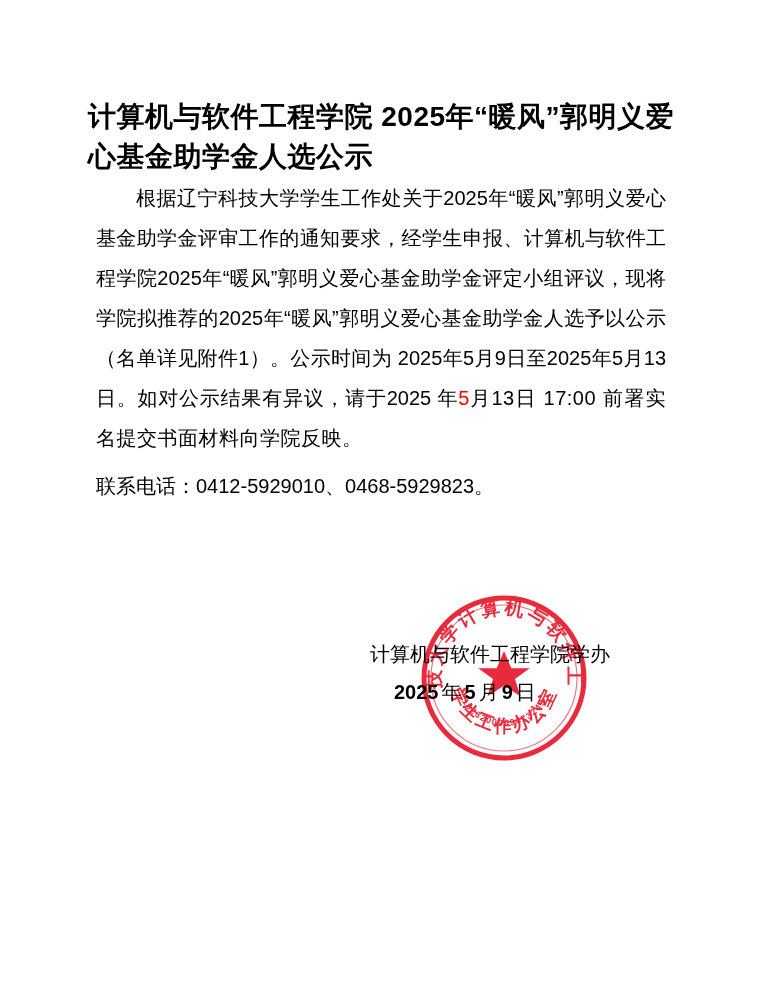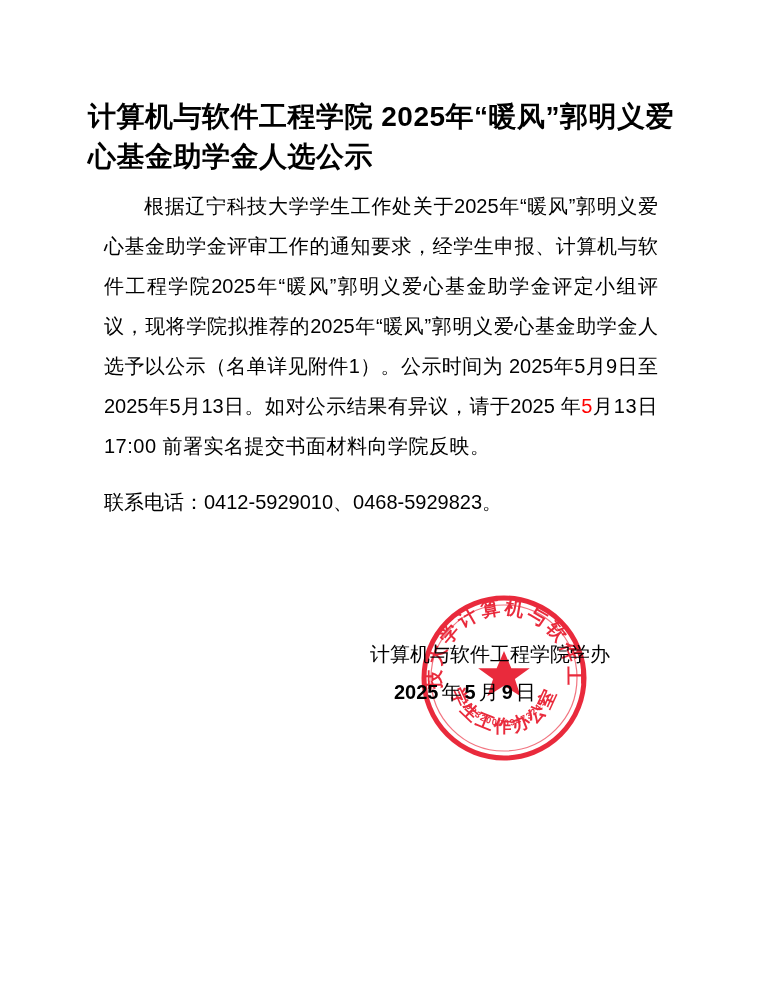--- a/index.html
+++ b/index.html
@@ -36,21 +36,21 @@
     position: absolute;
     left: 88px;
     top: 170px;
     width: 586px;
     font-size: 20px;
     line-height: 2.0;
     text-align: justify;
     font-family: "Liberation Sans", "DejaVu Sans", sans-serif;
   }
   .body-text p {
-    margin: 16px;
+    margin: 8px;
   }
   .para-indent {
     text-indent: 2em;
   }
   .hl-red {
     color: #ff0000;
   }
   .mono-time {
     font-family: "Liberation Sans", "DejaVu Sans", sans-serif;
     letter-spacing: 0.5px;

